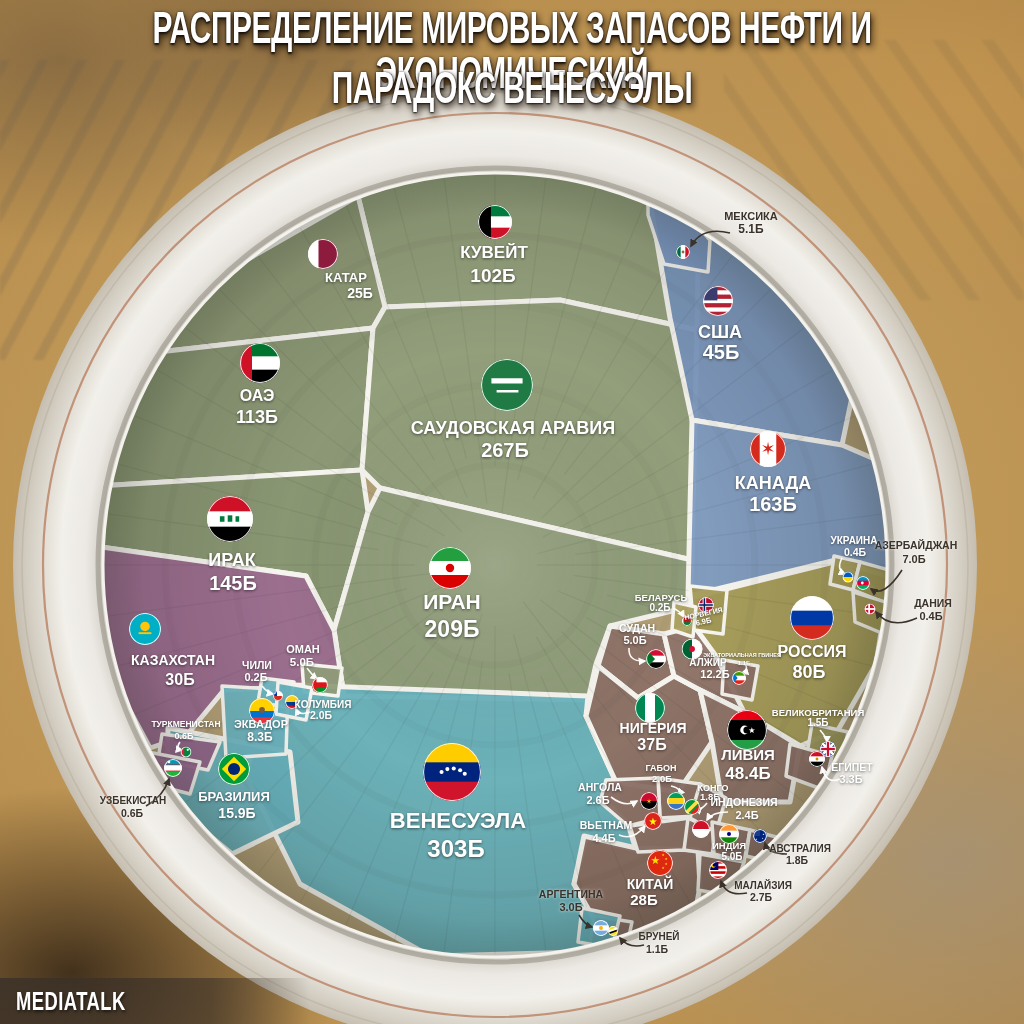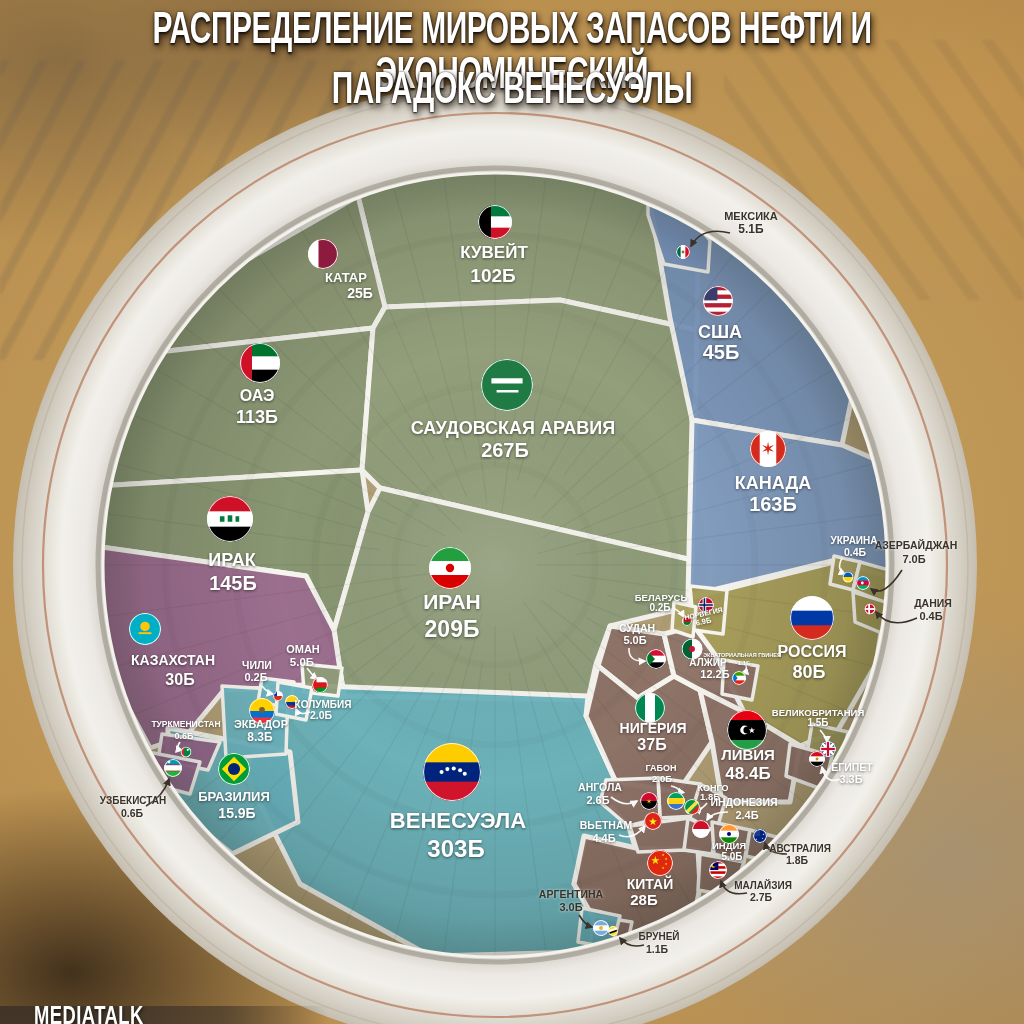--- a/index.html
+++ b/index.html
@@ -21,22 +21,22 @@
   .title{position:absolute;top:0;left:0;right:0;z-index:5;color:#fff;text-align:center;}
   .title-line{position:absolute;left:0;right:0;font-weight:700;font-size:34px;line-height:1;
     letter-spacing:-.5px;transform:scale(.88,1.32);
     text-shadow:2px 3px 7px rgba(28,18,8,.95), 0 1px 2px rgba(0,0,0,.85), 0 0 2px rgba(0,0,0,.6);}
   .tl1{top:16px;} .tl2{top:70px;}
   svg{position:absolute;inset:0;z-index:2;}
   svg text{font-family:"Liberation Sans","DejaVu Sans",sans-serif;}
   .nm{font-weight:600;} .vl{font-weight:800;}
   .lblw{fill:#ffffff;text-shadow:0 1px 3px rgba(0,0,0,.55);}
   .lbld{fill:#3a332b;text-shadow:0 0 3px rgba(255,255,255,.75);}
-  .brand{position:absolute;left:0;bottom:0;height:18px;width:310px;z-index:6;display:flex;align-items:center;
-    background:linear-gradient(90deg, rgba(58,48,40,.82), rgba(58,48,40,.6) 68%, rgba(58,48,40,0));padding-left:18px;}
+  .brand{position:absolute;left:0;bottom:0;height:46px;width:310px;z-index:6;display:flex;align-items:center;
+    background:linear-gradient(90deg, rgba(58,48,40,.82), rgba(58,48,40,.6) 68%, rgba(58,48,40,0));}
   .brand span{color:#fff;font-size:20px;font-weight:800;letter-spacing:.5px;margin-left:16px;
     transform:scale(.92,1.25);transform-origin:left center;
     text-shadow:1px 2px 3px rgba(0,0,0,.6);}
 </style>
 </head>
 <body>
 
 <div class="stage">
   <div class="bg"></div>
   <div class="streaks"></div>

